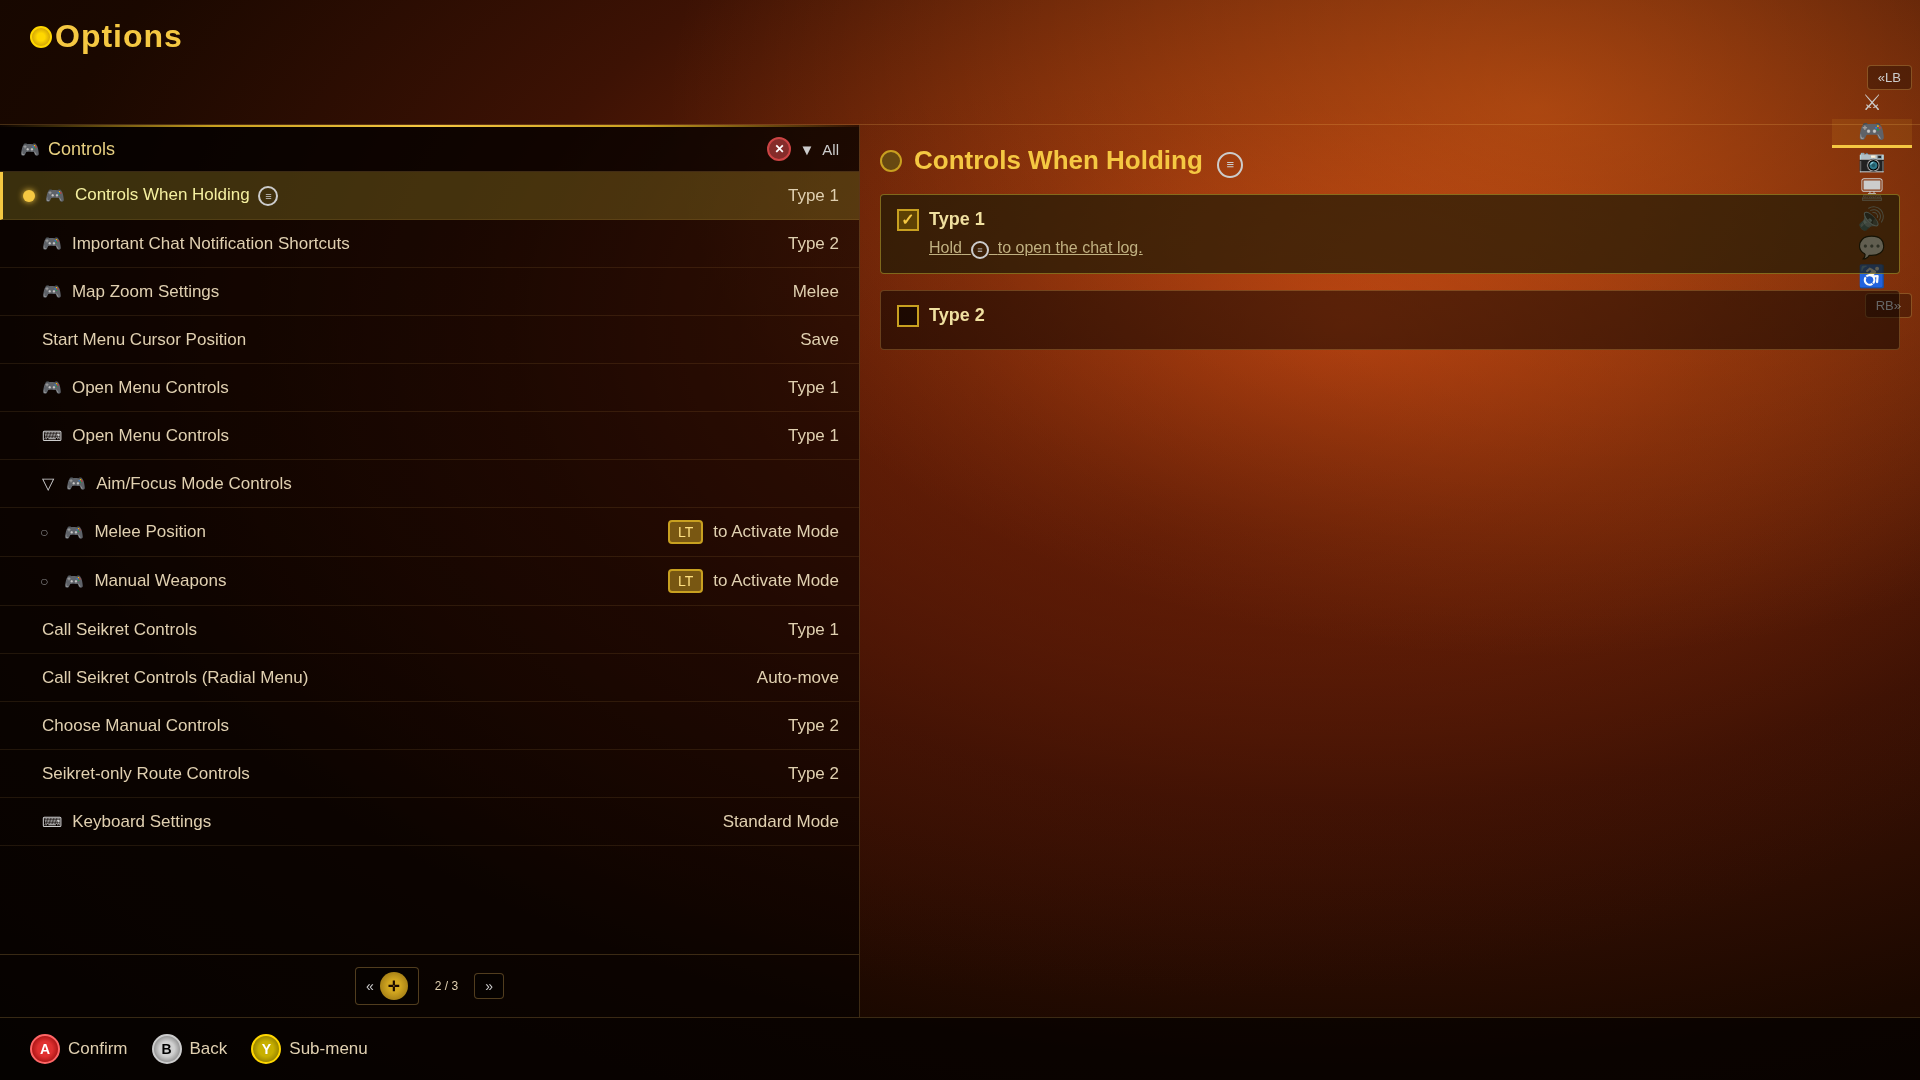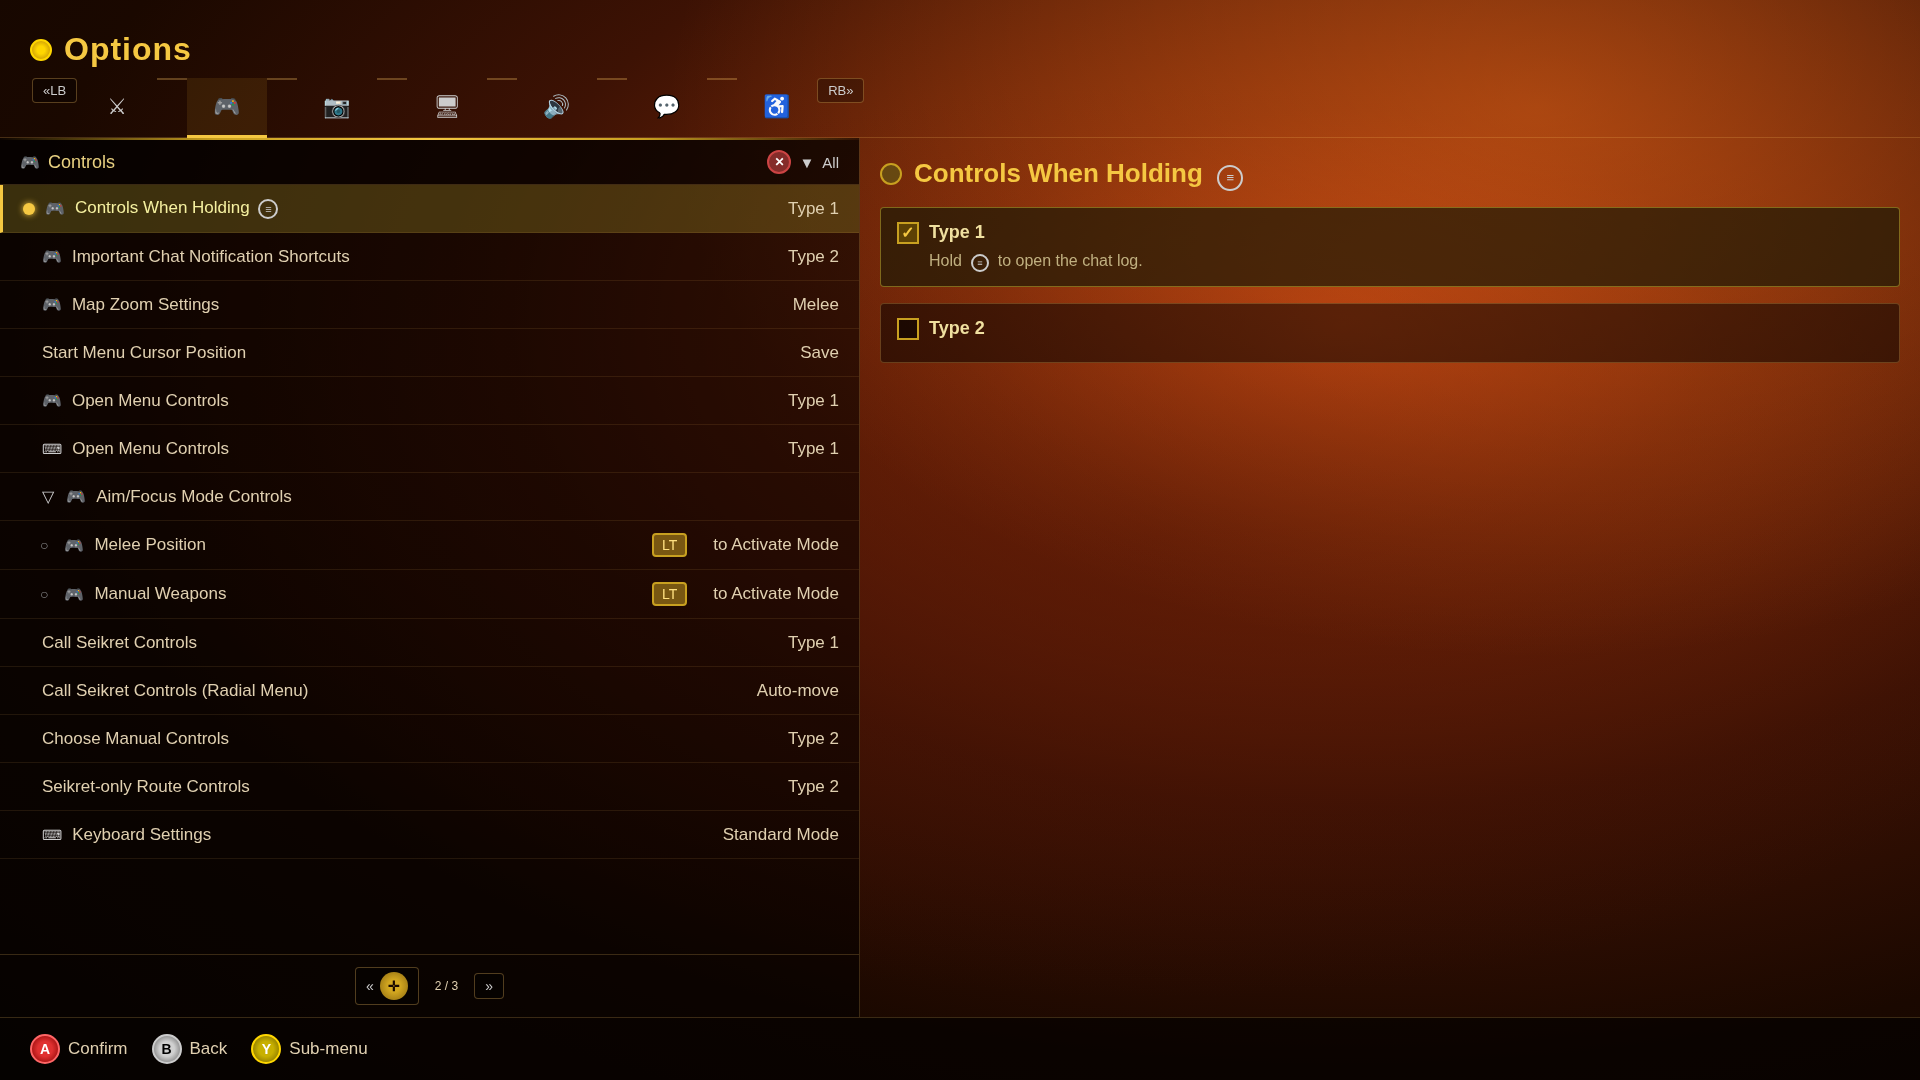--- a/index.html
+++ b/index.html
@@ -35,47 +35,47 @@
       z-index: 1;
       display: flex;
       flex-direction: column;
     }
 
     
     .header {
       padding: 18px 30px 10px 30px;
       display: flex;
       align-items: center;
-      gap: 12px;
-      margin-top: 13px;
+      gap: 3px;
     }
 
     .header-dot {
       width: 22px;
       height: 22px;
       border-radius: 50%;
       background: radial-gradient(circle, #ffd700 30%, #b8860b 100%);
       border: 2px solid #ffd700;
     }
 
     .header-title {
       color: #f5c842;
       font-size: 32px;
       font-weight: bold;
       letter-spacing: 1px;
     }
 
     
     .tab-bar {
       display: flex;
-      align-items: flex-start;
-      padding: 0 32px;
+      align-items: flex-end;
+      padding: 0 8px;
       gap: 0;
       border-bottom: 1px solid rgba(255,200,100,0.2);
       height: 60px;
+      flex-direction: column;
     }
 
     .tab-nav-btn {
       color: #ccc;
       font-size: 13px;
       background: rgba(0,0,0,0.3);
       border: 1px solid rgba(255,200,100,0.3);
       border-radius: 4px;
       padding: 4px 10px;
       cursor: pointer;
@@ -235,21 +235,21 @@
     .key-btn {
       display: inline-flex;
       align-items: center;
       justify-content: center;
       background: rgba(180,140,30,0.6);
       border: 2px solid #c8a020;
       border-radius: 4px;
       padding: 2px 8px;
       color: #ffe080;
       font-size: 14px;
-      margin-right: 20px;
+      margin-right: 4px;
     }
 
     
     .pagination {
       display: flex;
       align-items: center;
       justify-content: center;
       padding: 12px;
       gap: 16px;
       border-top: 1px solid rgba(255,200,100,0.2);
@@ -363,20 +363,21 @@
     .option-label {
       color: #f0e0a0;
       font-size: 18px;
       font-weight: bold;
     }
 
     .option-desc {
       color: #c0b080;
       font-size: 16px;
       padding-left: 32px;
+      text-decoration: underline;
     }
 
     
     .footer {
       display: flex;
       align-items: center;
       gap: 24px;
       padding: 16px 30px;
       background: rgba(0,0,0,0.6);
       border-top: 1px solid rgba(255,200,100,0.2);

